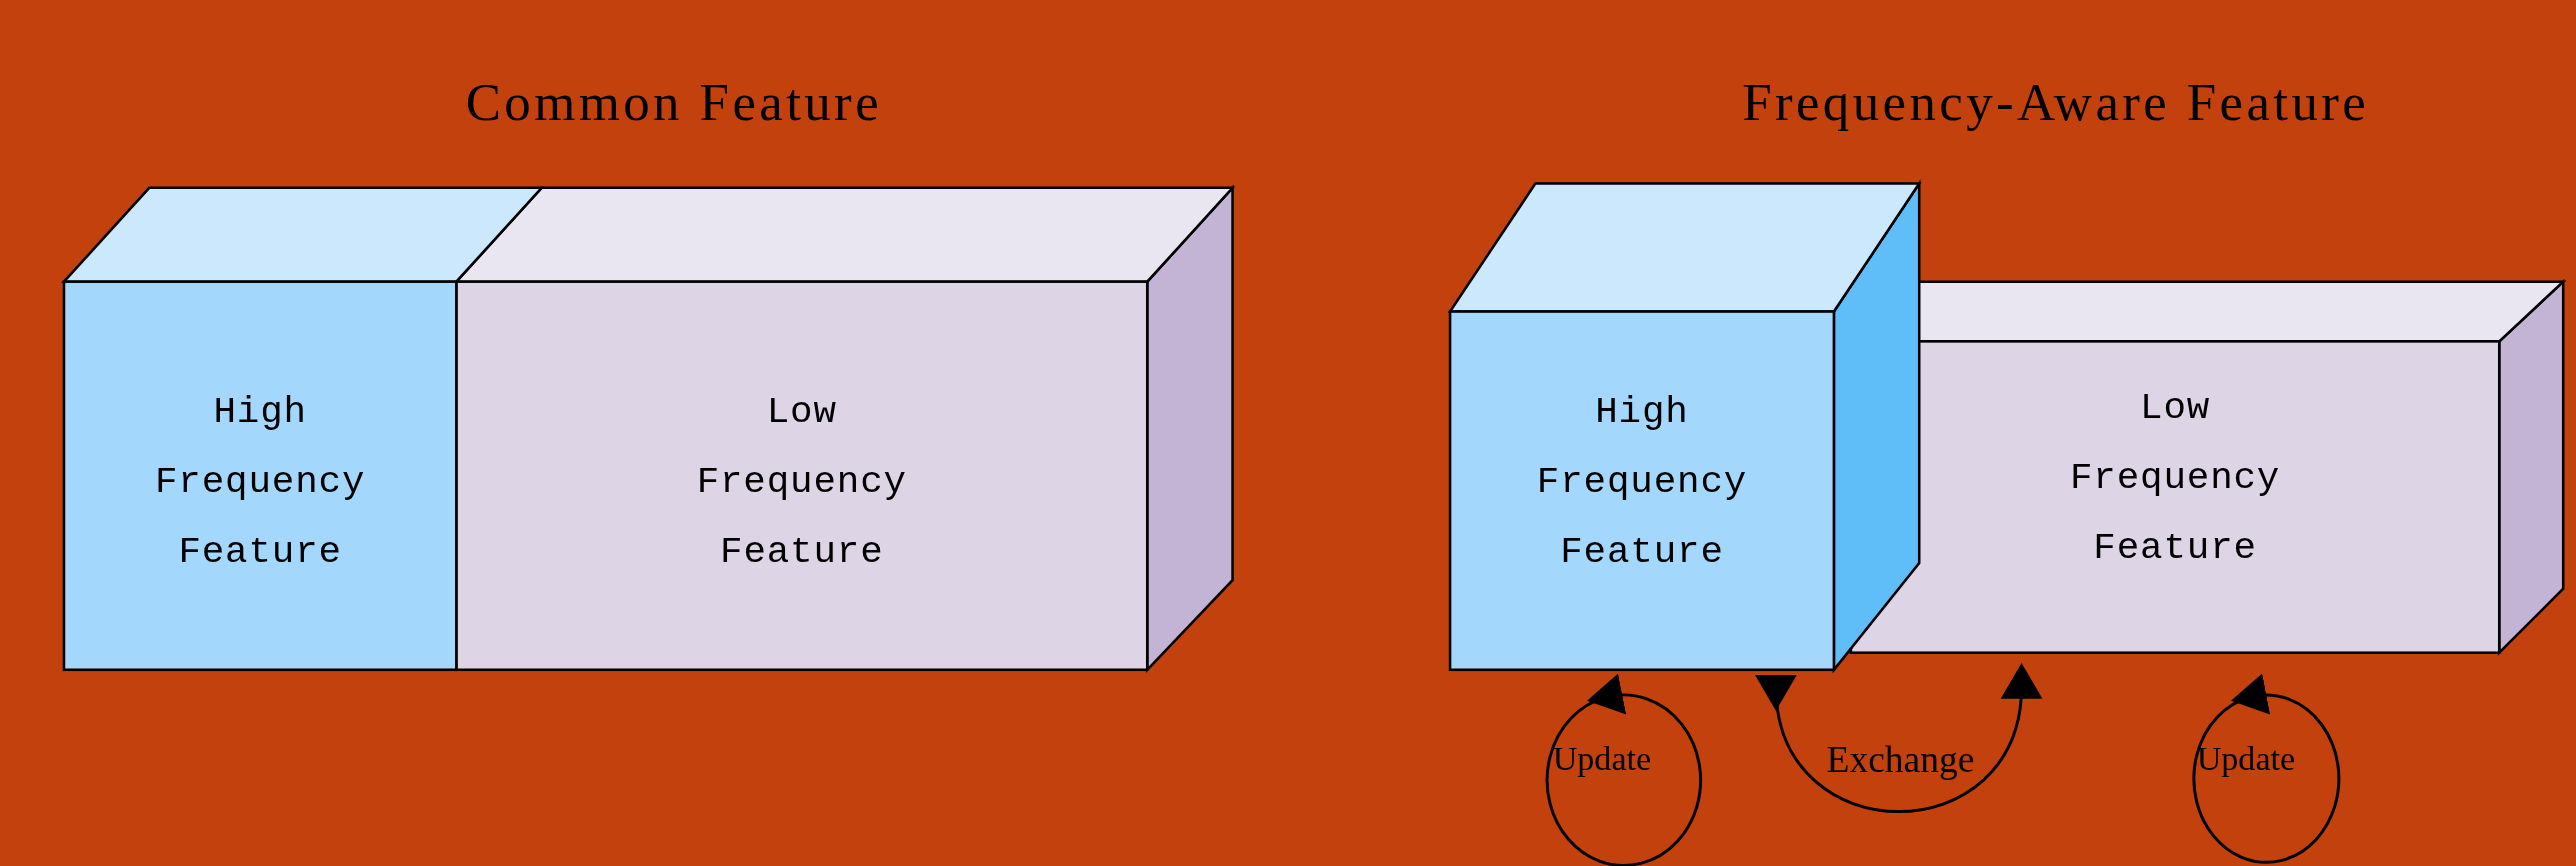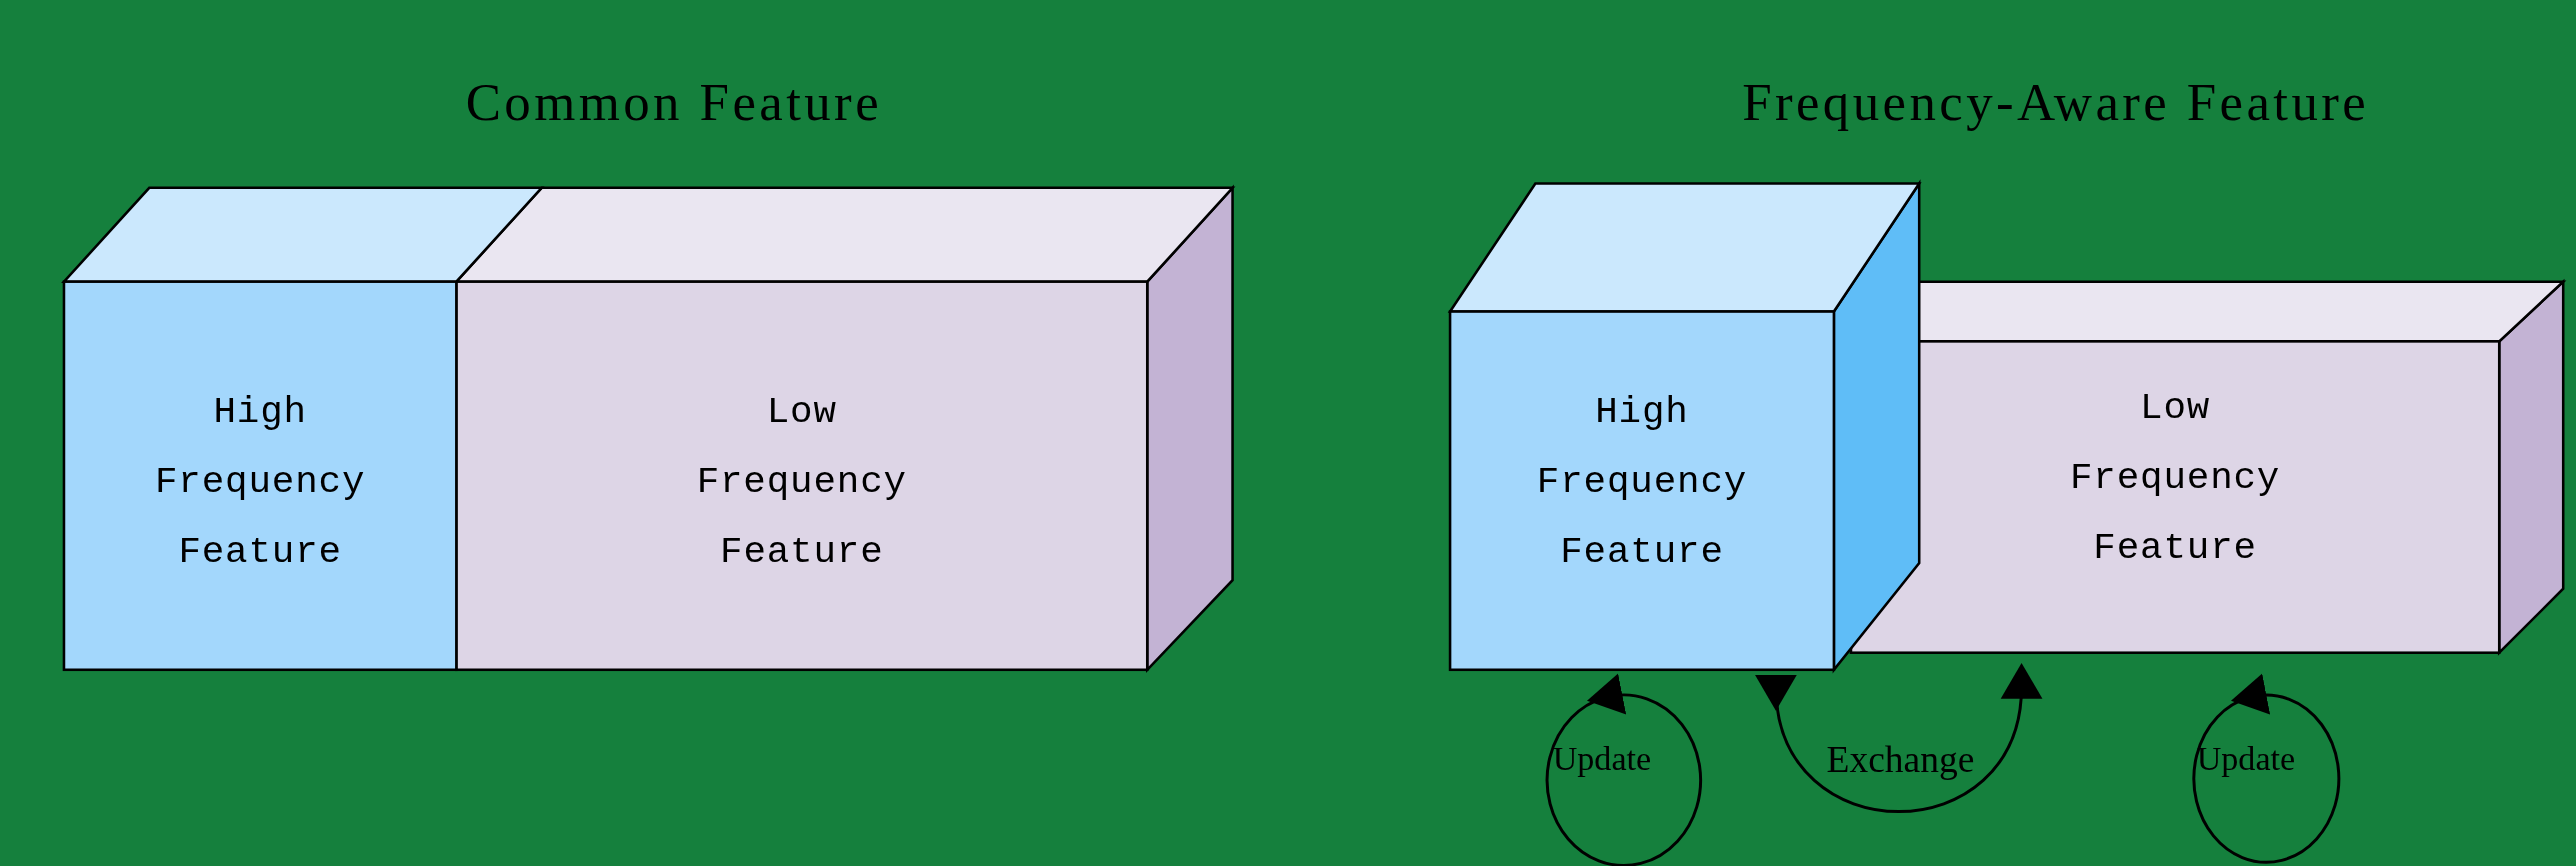--- a/index.html
+++ b/index.html
@@ -1,18 +1,18 @@
 <!DOCTYPE html>
 <html style="font-size:13.6px"><head>
 <meta charset="utf-8">
 <style>
   html,body{margin:0;padding:0;background:#ffffff;}
   body{width:2576px;height:867px;overflow:hidden;
        font-family:"Liberation Serif","DejaVu Serif",serif;}
-  #stage{position:relative;width:2576px;height:867px;background:#15803d;}
+  #stage{position:relative;width:2576px;height:867px;background:#c2410c;}
   svg{display:block;}
   .ttl{font-family:"Liberation Serif","DejaVu Serif",serif;
        font-size:62px;fill:#000;letter-spacing:4px;}
   .boxlbl{font-family:"Liberation Mono","DejaVu Sans Mono",monospace;
           font-size:44px;fill:#000;letter-spacing:1px;}
   .looplbl{font-family:"Liberation Serif","DejaVu Serif",serif;
            font-size:40px;fill:#000;}
   .exlbl{font-family:"Liberation Serif","DejaVu Serif",serif;
          font-size:44px;fill:#000;}
 </style>

